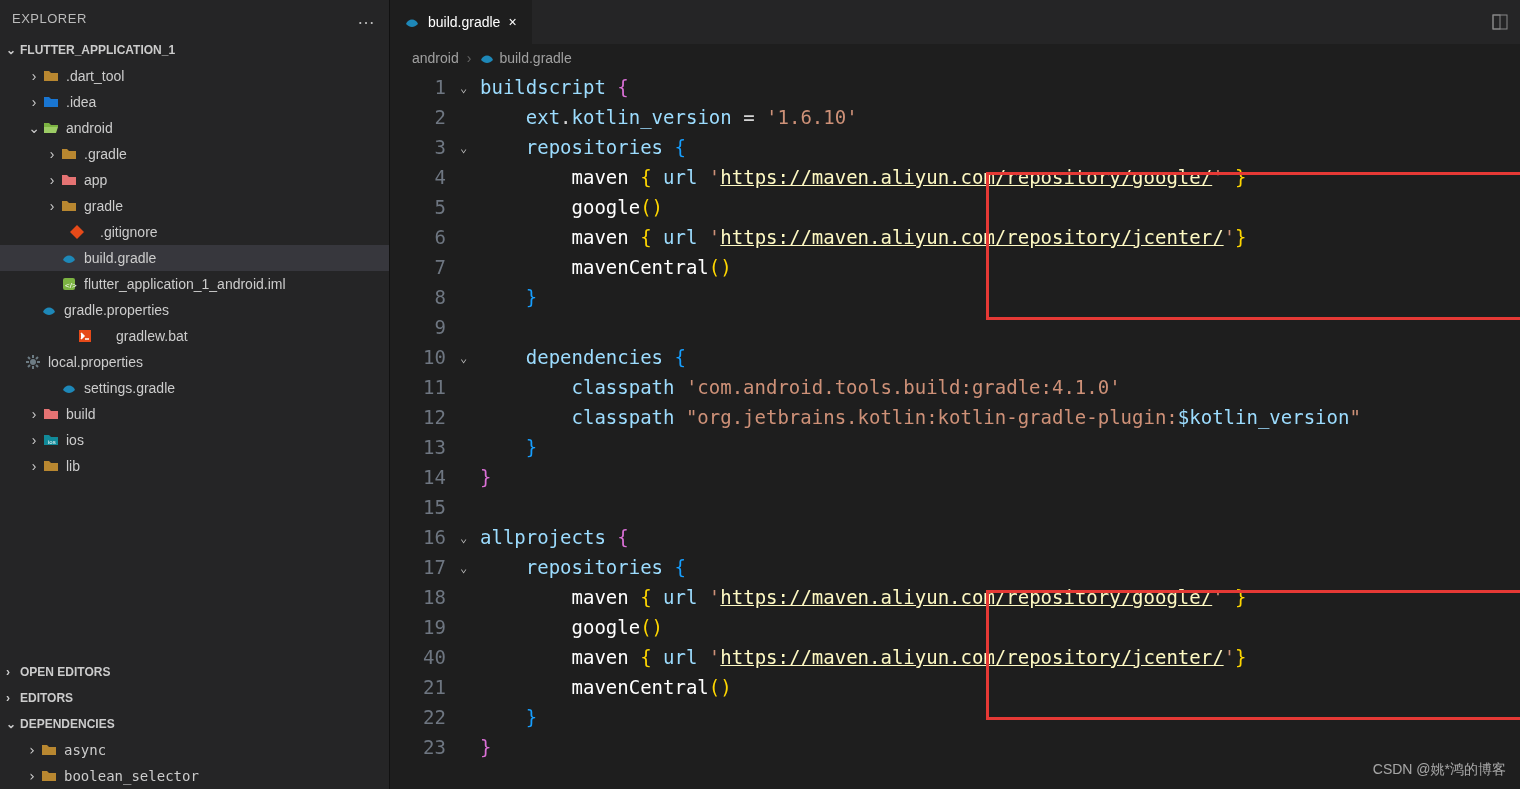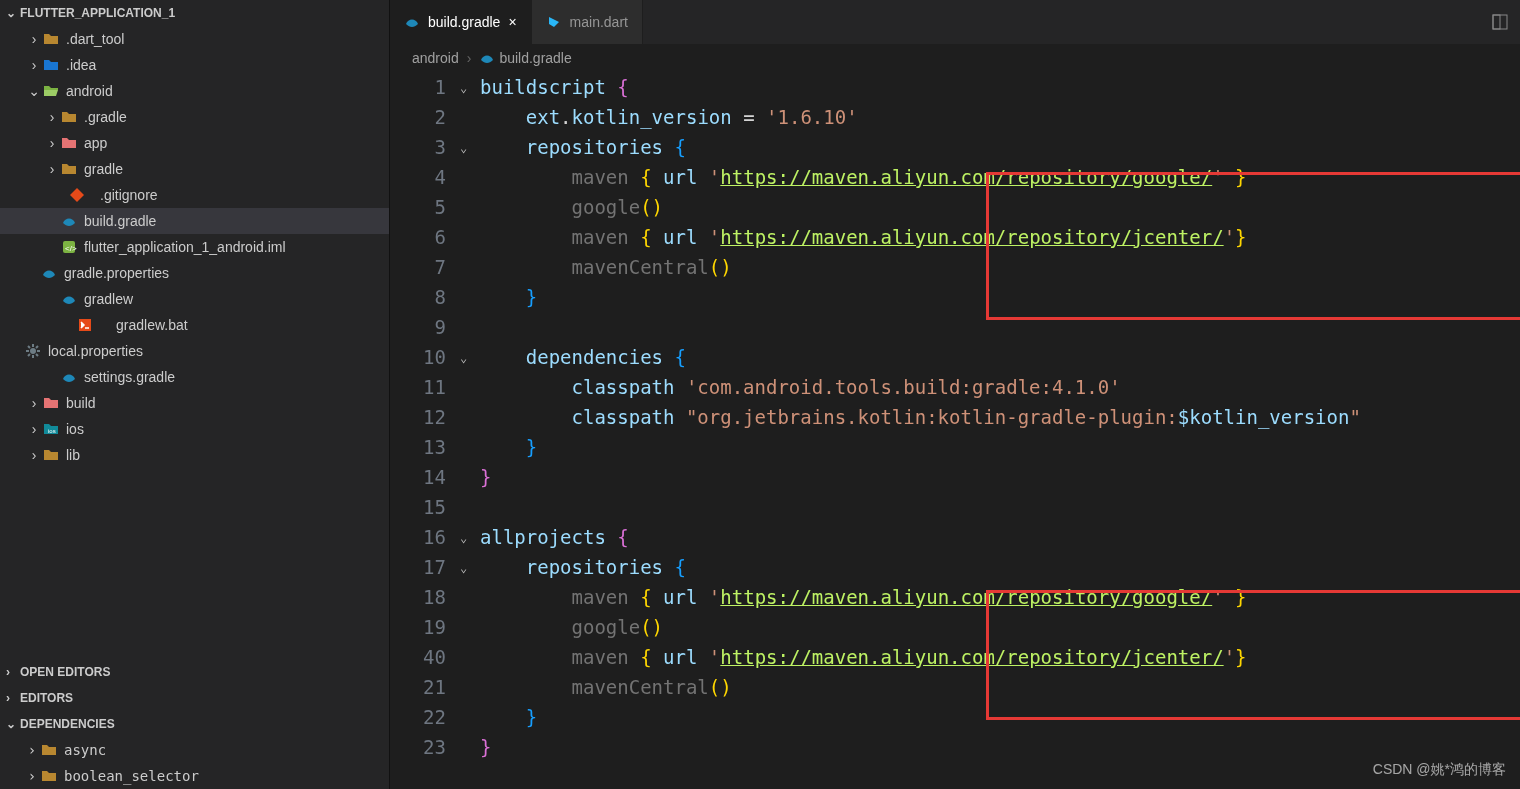--- a/index.html
+++ b/index.html
@@ -34,37 +34,41 @@
 .breadcrumb{ display:flex; align-items:center; height:28px; padding-left:22px; font-family:Segoe UI,sans-serif; font-size:14px; color:#a0a0a0;}
 .breadcrumb .sep{margin:0 8px; color:#666;}
 .bc-icon{color:#1e88b8; margin-right:4px;}
 .editor{ flex:1; display:flex; overflow:hidden; font-size:19px; line-height:30px;}
 .gutter{ width:70px; text-align:right; color:#6e7681; padding-right:14px; user-select:none;}
 .fold{ width:20px; padding-top:1px;}
 .fold span{display:block; height:30px; color:#bbb; font-size:12px; text-align:left; cursor:pointer;}
 .code{ flex:1; white-space:pre; position:relative;}
 .gl{height:30px;}
 .id{color:#9cdcfe;}
-.fn{color:#737373;text-align:center;}
+.fn{color:#ffffff;text-align:center;}
 .str{color:#ce9178;}
-.url{color:#bef264; text-decoration:underline;}
+.url{color:#fef9c3; text-decoration:underline;}
 .pn{color:#da70d6;}
 .pn2{color:#179fff;}
 .pn3{color:#ffd700;}
 .op{color:#d4d4d4;}
 .var{color:#9cdcfe;}
 
 .highlight-box{ position:absolute; border:3px solid #e53935; pointer-events:none; z-index:5;}
 .watermark{position:absolute; right:14px; bottom:10px; color:#fff; font-family:Segoe UI,sans-serif; font-size:14px; opacity:0.6; z-index:6;}
 svg{display:block;}
 </style>
 </head>
 <body>
 
 <div class="sidebar">
+  <div class="sb-header">
+    <span>EXPLORER</span>
+    <span class="dots">…</span>
+  </div>
   <div class="sec-header">
     <span class="sec-twisty">⌄</span>
     <span>FLUTTER_APPLICATION_1</span>
   </div>
   <div class="tree" id="tree">
       <div class="tree-item" style="padding-left: 26px;">
         <span class="ti-twisty">›</span>
         <span class="ti-icon">
           <svg width="16" height="16" viewBox="0 0 16 16">
             <path fill="#b88730" d="M1 3h5l2 2h7v8H1z"></path>
@@ -147,29 +151,20 @@
         <span>flutter_application_1_android.iml</span>
       </div>
       <div class="tree-item" style="padding-left: 24px;">
         <span class="ti-twisty"></span>
         <span class="ti-icon">
           <svg width="16" height="16" viewBox="0 0 16 16">
             <path fill="#1e88b8" d="M2 10c2-6 10-6 12 0-2 2-4 3-6 3s-4-1-6-3z"></path>
           </svg>
         </span>
         <span>gradle.properties</span>
-      </div>
-      <div class="tree-item" style="padding-left: 44px;">
-        <span class="ti-twisty"></span>
-        <span class="ti-icon">
-          <svg width="16" height="16" viewBox="0 0 16 16">
-            <path fill="#1e88b8" d="M2 10c2-6 10-6 12 0-2 2-4 3-6 3s-4-1-6-3z"></path>
-          </svg>
-        </span>
-        <span>gradlew</span>
       </div>
       <div class="tree-item" style="padding-left: 44px; gap: 16px;">
         <span class="ti-twisty"></span>
         <span class="ti-icon">
           <svg width="16" height="16" viewBox="0 0 16 16">
             <rect fill="#e64a19" x="2" y="2" width="12" height="12"></rect>
             <path fill="#fff" d="M4 5l3 3-3 3M8 11h4" stroke="#fff" stroke-width="1.5"></path>
           </svg>
         </span>
         <span>gradlew.bat</span>
@@ -260,28 +255,20 @@
   <div class="tabs" id="tabs">
 
   <div class="tab active">
         <span class="tab-icon">
           <svg width="16" height="16" viewBox="0 0 16 16">
             <path fill="#1e88b8" d="M2 10c2-6 10-6 12 0-2 2-4 3-6 3s-4-1-6-3z"></path>
           </svg>
         </span>
         <span>build.gradle</span>
         <span class="close">×</span>
-      </div>
-      <div class="tab">
-        <span class="tab-icon">
-          <svg width="16" height="16" viewBox="0 0 16 16">
-            <path fill="#29b6f6" d="M3 3l10 5-5 5-5-3z"></path>
-          </svg>
-        </span>
-        <span>main.dart</span>
       </div>
       <div class="layout-icon">
         <svg width="16" height="16" viewBox="0 0 16 16">
           <rect x="1" y="1" width="14" height="14" fill="none" stroke="#888"></rect>
           <rect x="1" y="1" width="7" height="14" fill="none" stroke="#888"></rect>
         </svg>
       </div>
     </div>
   <div class="breadcrumb">
     <span>android</span>

